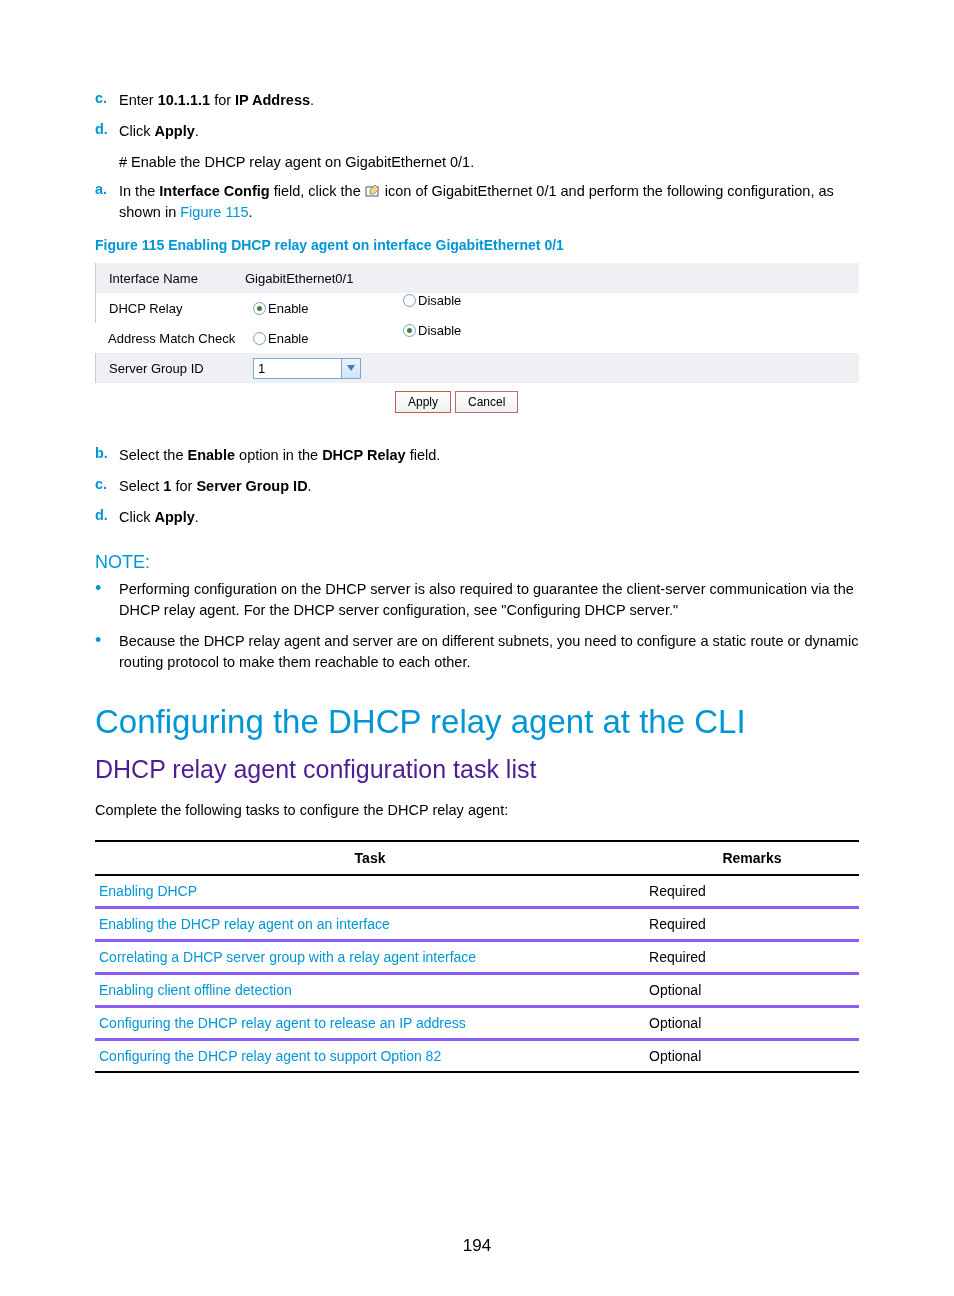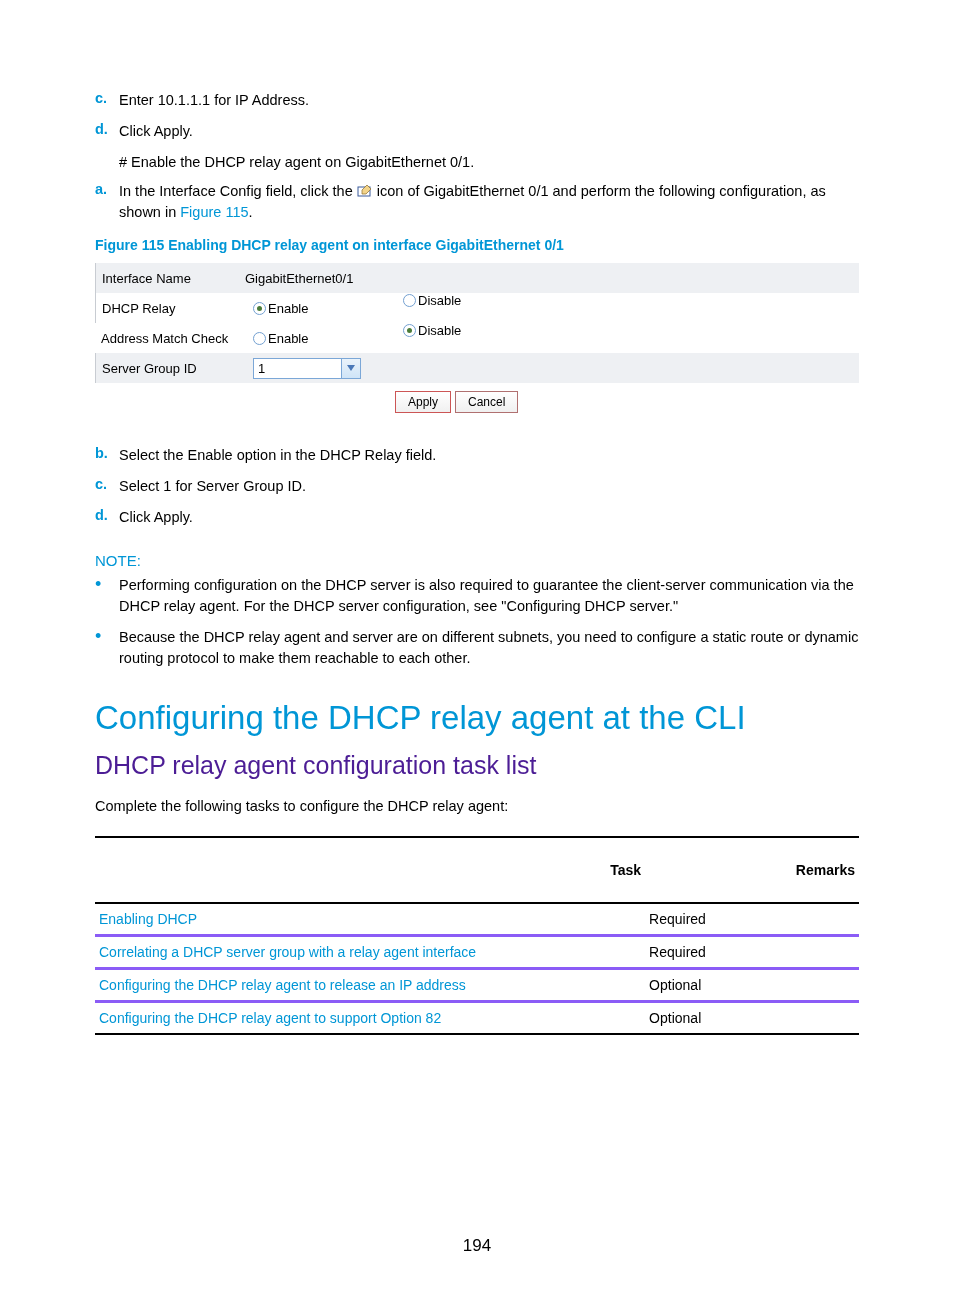--- a/index.html
+++ b/index.html
@@ -21,31 +21,31 @@
   .step-list { list-style: none; padding: 0; margin: 0; }
   .step-list li { margin-bottom: 10px; display: flex; }
   .step-letter {
     color: #0096d6;
     font-weight: bold;
     min-width: 24px;
     flex: 0 0 24px;
   }
   .step-text { flex: 1; line-height: 1.45; }
   .hash-line { margin: 8px 0 8px 24px; line-height: 1.45; }
-  b { font-weight: normal; margin-top: 28px; }
+  b { font-weight: bold; margin-top: 28px; }
   .figcap {
     color: #0096d6;
     font-weight: bold;
     font-size: 14px;
     margin: 14px 0 10px 0;
   }
   .link { color: #0096d6; cursor: pointer; }
   .note-head {
     color: #0096d6;
-    font-size: 15px;
+    font-size: 18px;
     margin: 24px 0 6px 0;
   }
   .bullets { list-style: none; padding: 0; margin: 0; }
   .bullets li { display: flex; margin-bottom: 10px; line-height: 1.45; }
   .bullet-dot {
     color: #0096d6;
     font-size: 18px;
     line-height: 18px;
     min-width: 24px;
     flex: 0 0 24px;
@@ -60,23 +60,23 @@
   h2 {
     font-family: Arial, sans-serif;
     font-weight: normal;
     color: #4c1d95;
     font-size: 25px;
     margin: 14px 0 18px 0;
   }
   .intro { margin: 12px 0 22px 0; }
   .task-table { width: 100%; border-collapse: collapse; font-size: 14px; }
   .task-table th {
-    text-align: right;
+    text-align: center;
     font-weight: bold;
-    padding: 24px 4px;
+    padding: 8px 4px;
     border-top: 2px solid #000;
     border-bottom: 2px solid #000;
   }
   .task-table td {
     padding: 7px 4px;
     border-bottom: 3px solid #8b5cf6;
   }
   .task-table tr:last-child td { border-bottom: 2px solid #000; }
   .task-link { color: #0096d6; cursor: pointer; }
   .page-num {
@@ -91,21 +91,21 @@
     border: none;
     font-family: Tahoma, Arial, sans-serif;
     font-size: 13px;
     color: #000;
     margin-bottom: 8px;
   }
   .fig-row { display: flex; align-items: center; height: 30px; }
   .shade { background: #eef0f3; }
   .fig-cell1 {
     width: 150px;
-    padding-left: 6px;
+    padding-left: 13px;
     border-left: 1px solid #c8ccd2;
     box-sizing: border-box;
     height: 100%;
     display: flex;
     align-items: center;
   }
   .fig-cell2 {
     width: 150px;
     display: flex;
     align-items: center;
@@ -303,24 +303,32 @@
         <th>Task</th>
         <th style="width:28%;">Remarks</th>
       </tr>
     </thead>
     <tbody id="task-body">
         <tr>
           <td><span class="task-link">Enabling DHCP</span></td>
           <td>Required</td>
         </tr>
         <tr>
+          <td><span class="task-link">Enabling the DHCP relay agent on an interface</span></td>
+          <td>Required</td>
+        </tr>
+        <tr>
           <td><span class="task-link">Correlating a DHCP server group with a relay agent interface</span></td>
           <td>Required</td>
         </tr>
         <tr>
+          <td><span class="task-link">Enabling client offline detection</span></td>
+          <td>Optional</td>
+        </tr>
+        <tr>
           <td><span class="task-link">Configuring the DHCP relay agent to release an IP address</span></td>
           <td>Optional</td>
         </tr>
         <tr>
           <td><span class="task-link">Configuring the DHCP relay agent to support Option 82</span></td>
           <td>Optional</td>
         </tr>
       </tbody>
   </table>
 

